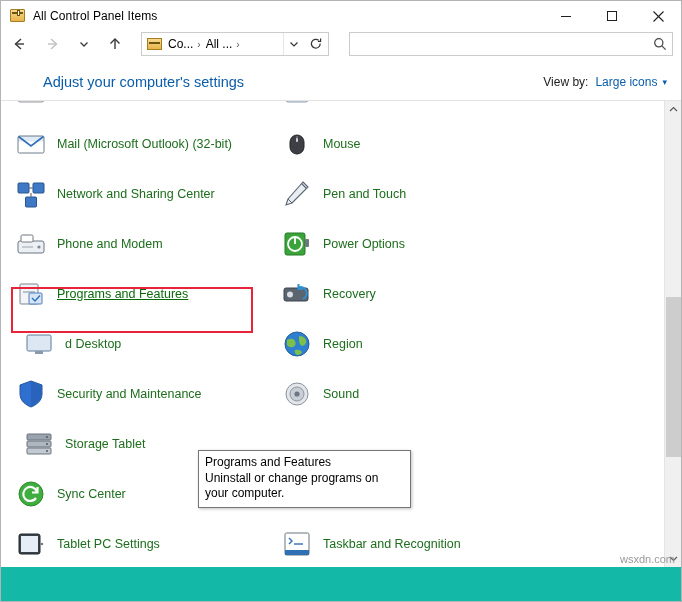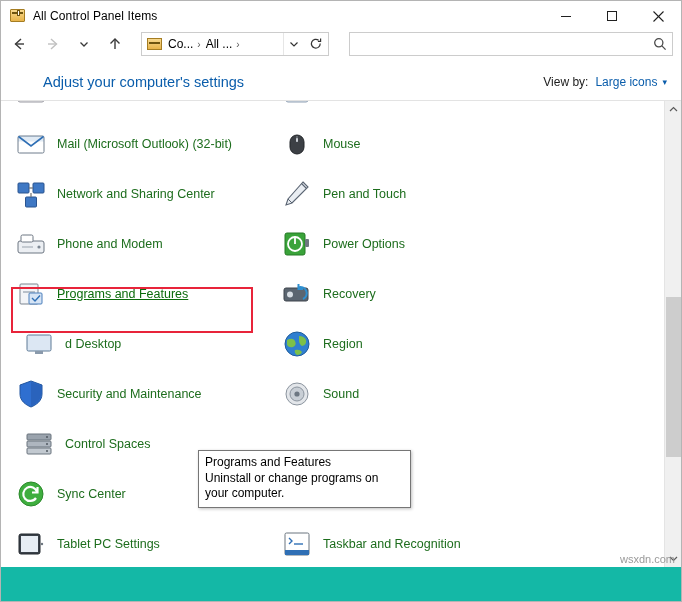--- a/index.html
+++ b/index.html
@@ -605,21 +605,21 @@
           <div class="cell-icon">
             <svg width="32" height="32" viewBox="0 0 32 32">
               <rect x="4" y="6" width="24" height="6" rx="1" fill="#9aa3ad" stroke="#6b747e" stroke-width="1"></rect>
               <rect x="4" y="13" width="24" height="6" rx="1" fill="#aeb6bf" stroke="#6b747e" stroke-width="1"></rect>
               <rect x="4" y="20" width="24" height="6" rx="1" fill="#c2c9d0" stroke="#6b747e" stroke-width="1"></rect>
               <circle cx="24" cy="9" r="1" fill="#4f5760"></circle>
               <circle cx="24" cy="16" r="1" fill="#4f5760"></circle>
               <circle cx="24" cy="23" r="1" fill="#4f5760"></circle>
             </svg>
           </div>
-          <div class="cell-label">Control Spaces</div>
+          <div class="cell-label">Storage Tablet</div>
         </div>
       </div>
 
       <div class="row">
         <div class="cell">
           <div class="cell-icon">
             <svg width="32" height="32" viewBox="0 0 32 32">
               <circle cx="16" cy="16" r="12" fill="#3fae3f" stroke="#2c8a2c" stroke-width="1"></circle>
               <path d="M22 14 A7 7 0 1 0 21 20" fill="none" stroke="#ffffff" stroke-width="2.2"></path>
               <path d="M22.5 9 L22.5 14.5 L17 14.5" fill="none" stroke="#ffffff" stroke-width="2.2"></path>

